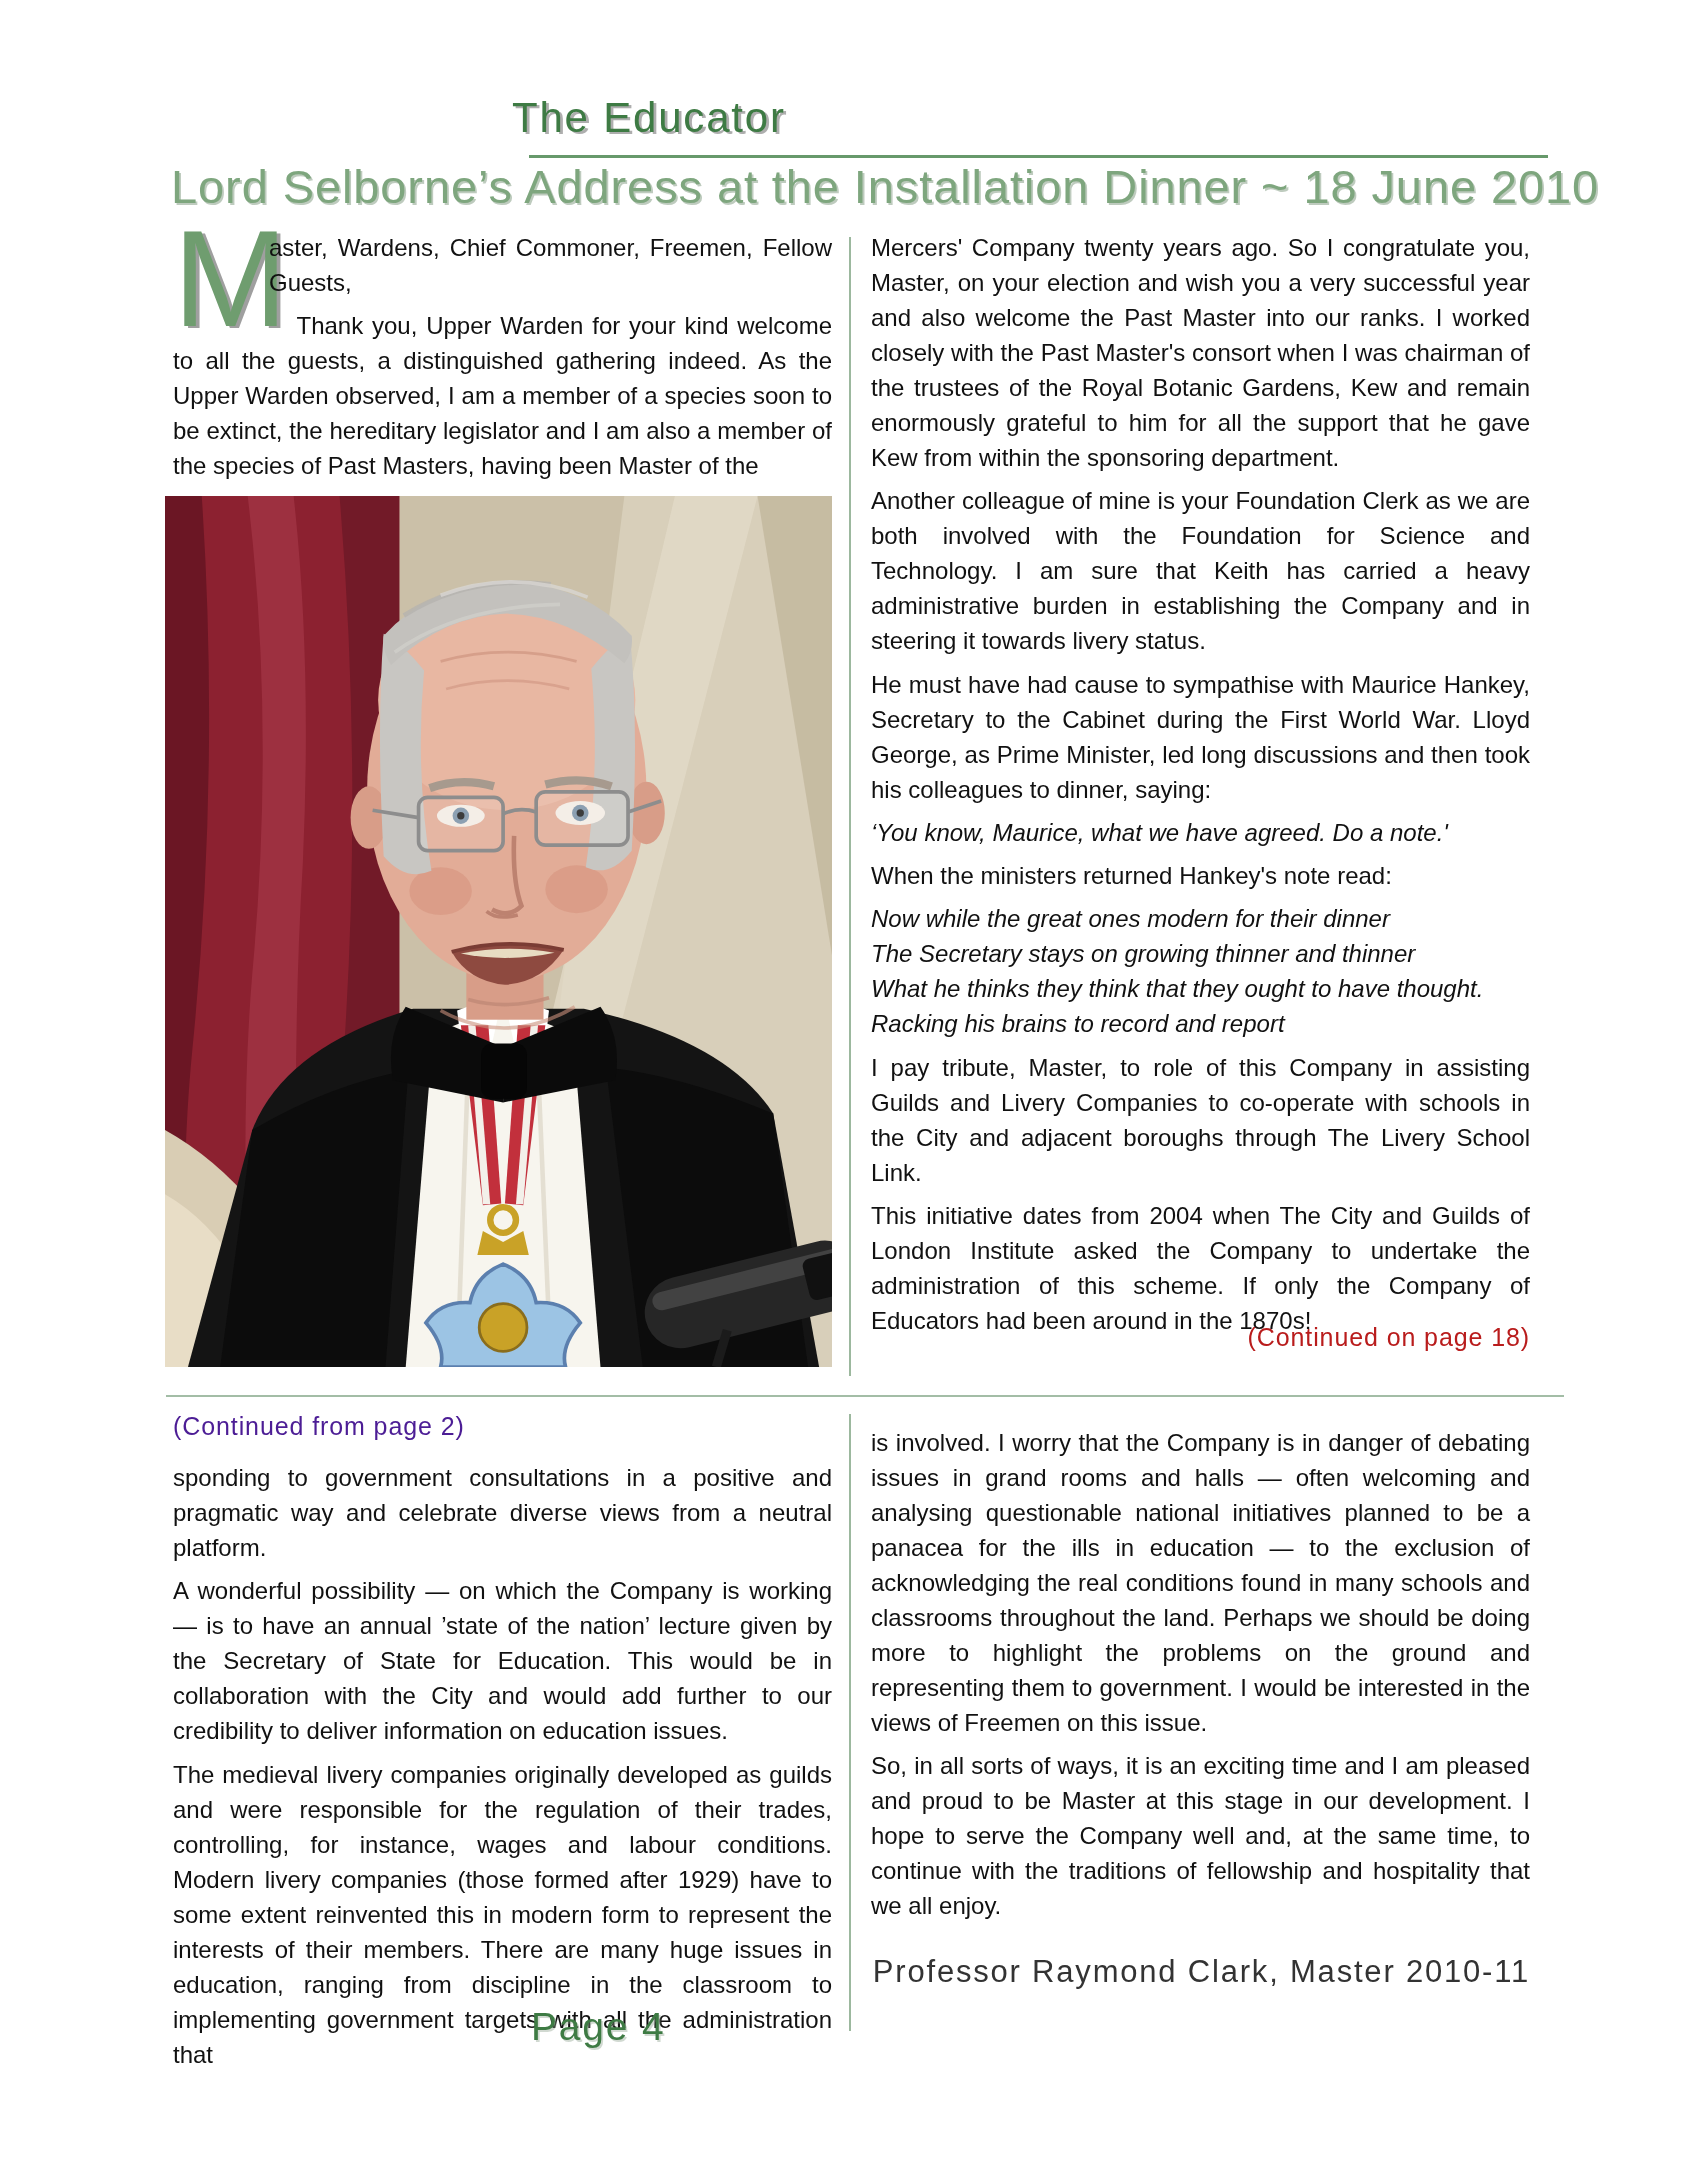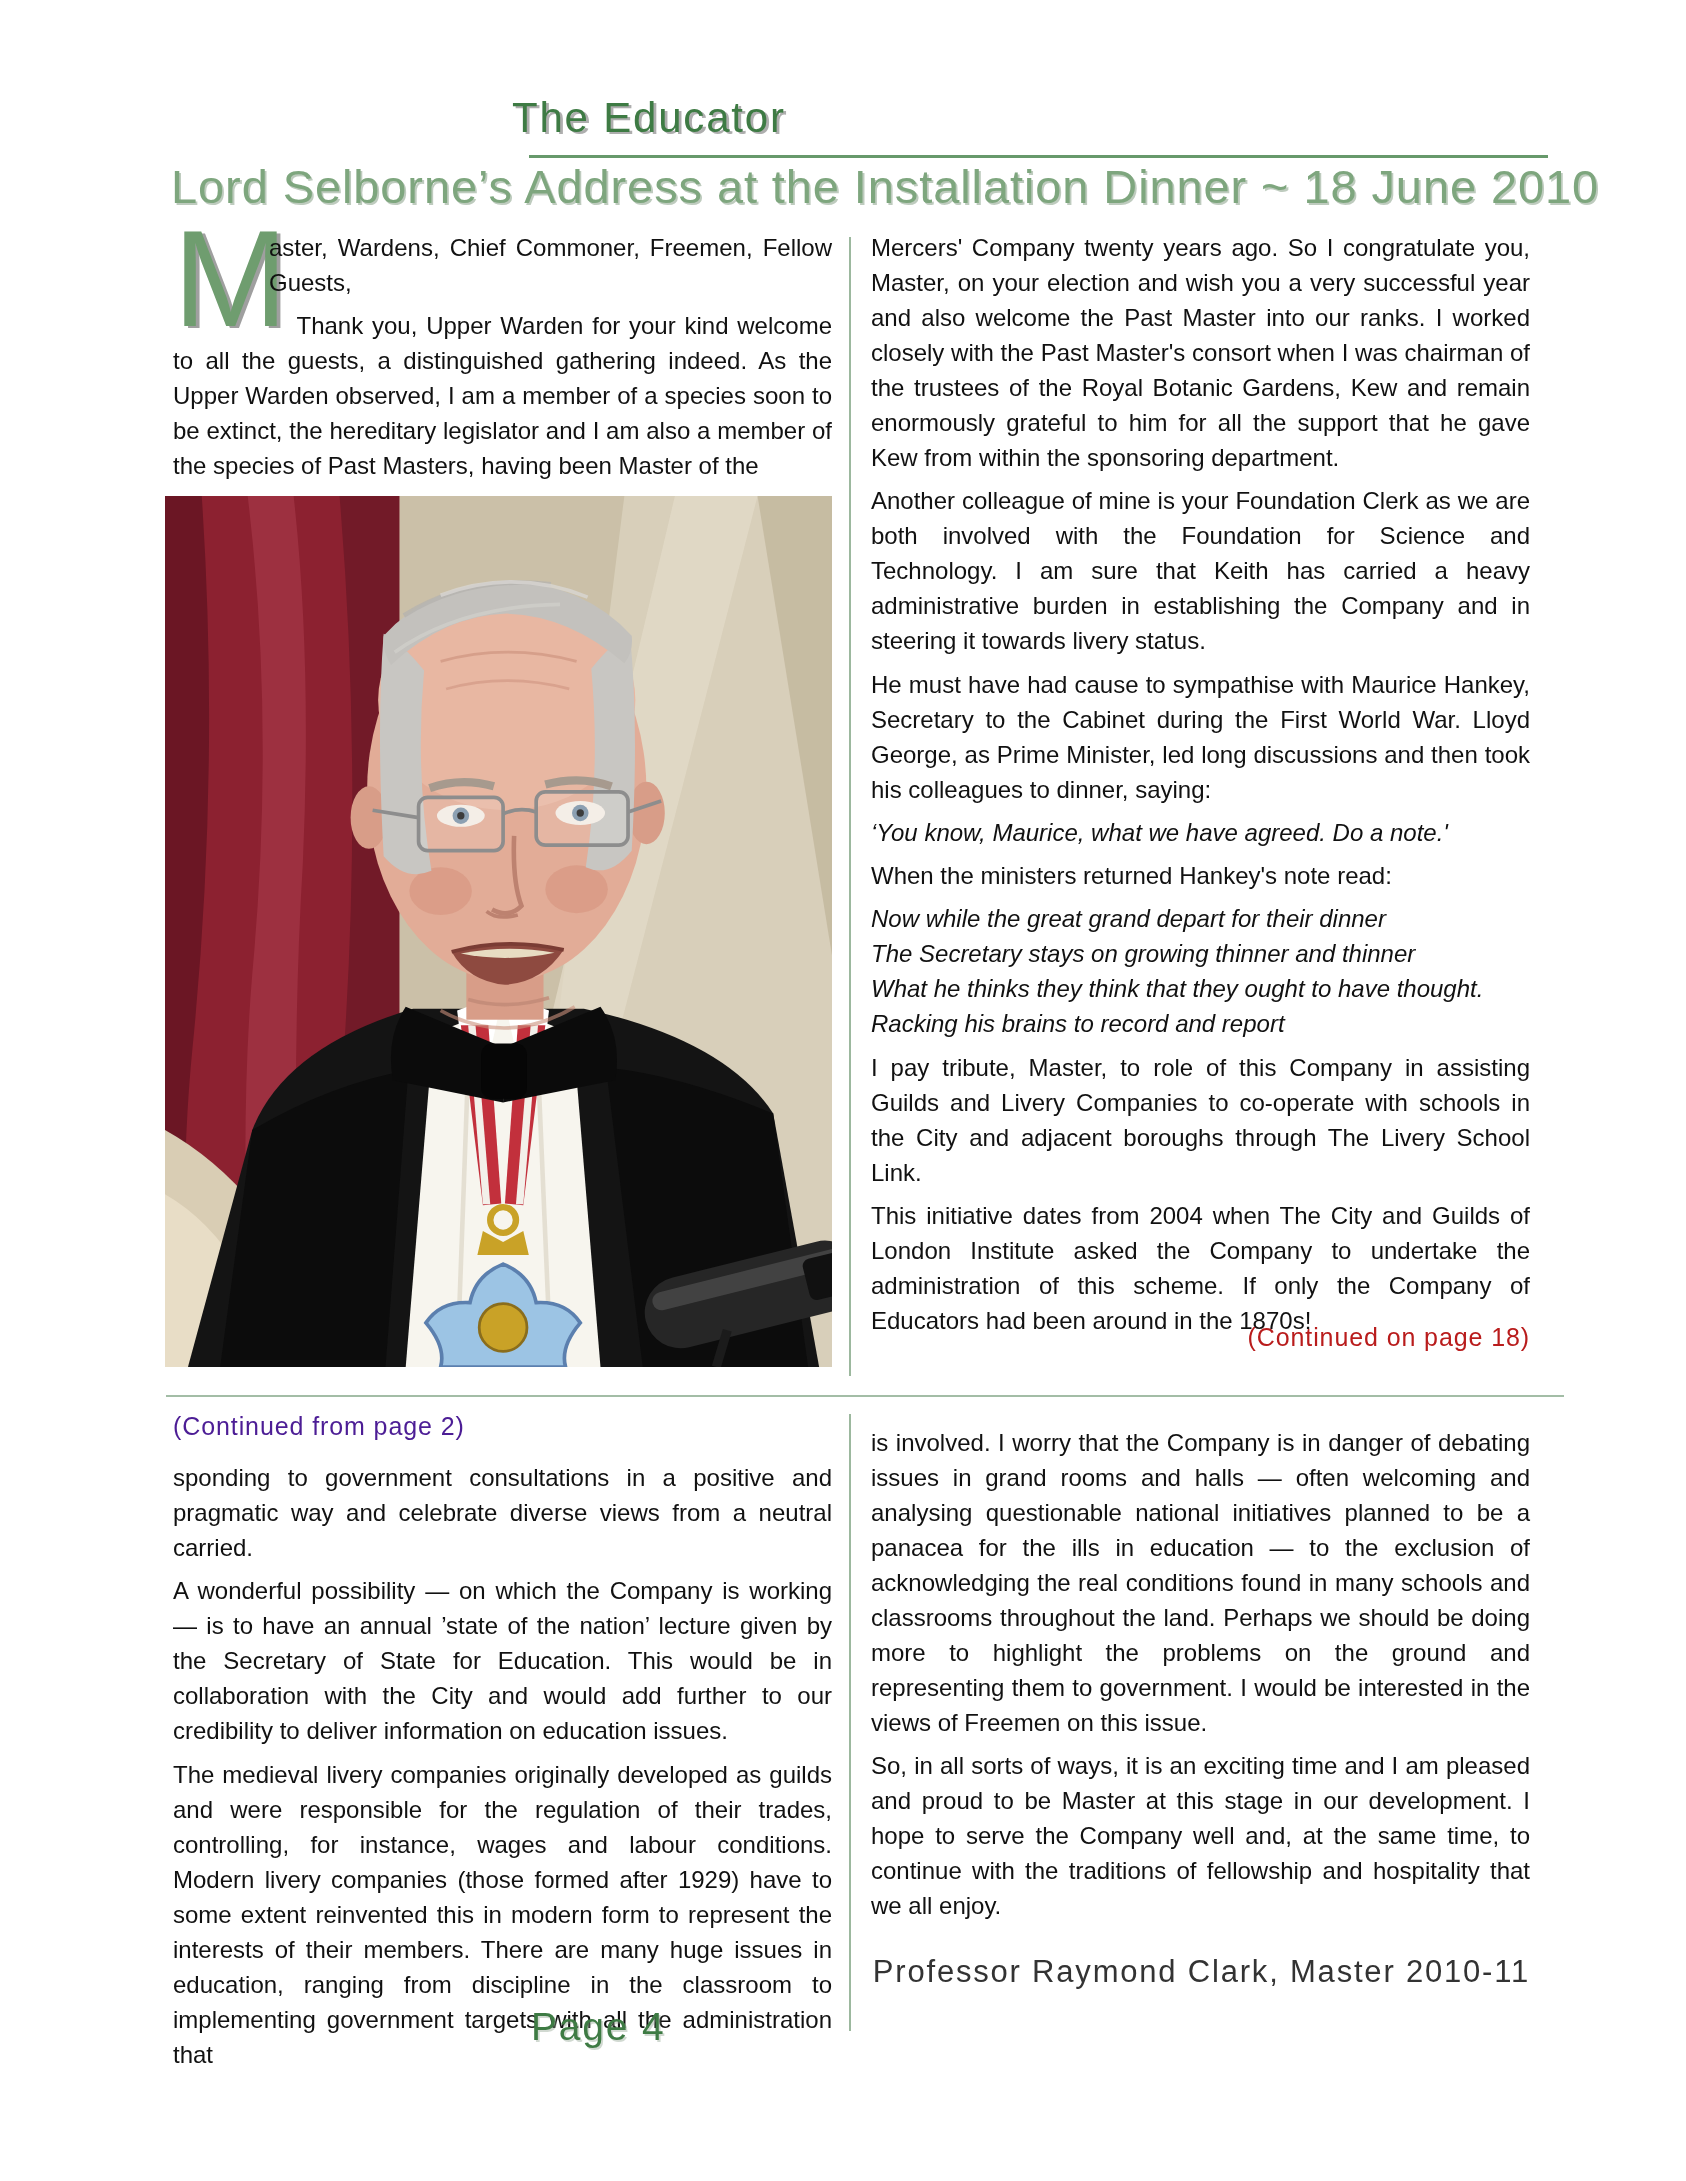--- a/index.html
+++ b/index.html
@@ -210,34 +210,34 @@
 <div class="hrule"></div>
 <div class="vdiv vdiv-bottom"></div>
 
 <div class="col top-right">
   <p>Mercers' Company twenty years ago. So I congratulate you, Master, on your election and wish you a very successful year and also welcome the Past Master into our ranks. I worked closely with the Past Master's consort when I was chairman of the trustees of the Royal Botanic Gardens, Kew and remain enormously grateful to him for all the support that he gave Kew from within the sponsoring department.</p>
   <p>Another colleague of mine is your Foundation Clerk as we are both involved with the Foundation for Science and Technology. I am sure that Keith has carried a heavy administrative burden in establishing the Company and in steering it towards livery status.</p>
   <p>He must have had cause to sympathise with Maurice Hankey, Secretary to the Cabinet during the First World War. Lloyd George, as Prime Minister, led long discussions and then took his colleagues to dinner, saying:</p>
   <p class="italic">‘You know, Maurice, what we have agreed. Do a note.'</p>
   <p>When the ministers returned Hankey's note read:</p>
   <div class="poem">
-    <p>Now while the great grand depart for their dinner</p>
+    <p>Now while the great ones modern for their dinner</p>
     <p>The Secretary stays on growing thinner and thinner</p>
     <p>What he thinks they think that they ought to have thought.</p>
     <p>Racking his brains to record and report</p>
   </div>
   <p>I pay tribute, Master, to role of this Company in assisting Guilds and Livery Companies to co-operate with schools in the City and adjacent boroughs through The Livery School Link.</p>
   <p>This initiative dates from 2004 when The City and Guilds of London Institute asked the Company to undertake the administration of this scheme. If only the Company of Educators had been around in the 1870s!</p>
 </div>
 
 <div class="continued-on">(Continued on page 18)</div>
 <div class="continued-from">(Continued from page 2)</div>
 
 <div class="col bottom-left">
-  <p>sponding to government consultations in a positive and pragmatic way and celebrate diverse views from a neutral carried.</p>
+  <p>sponding to government consultations in a positive and pragmatic way and celebrate diverse views from a neutral platform.</p>
   <p>A wonderful possibility — on which the Company is working — is to have an annual ’state of the nation’ lecture given by the Secretary of State for Education. This would be in collaboration with the City and would add further to our credibility to deliver information on education issues.</p>
   <p>The medieval livery companies originally developed as guilds and were responsible for the regulation of their trades, controlling, for instance, wages and labour conditions. Modern livery companies (those formed after 1929) have to some extent reinvented this in modern form to represent the interests of their members. There are many huge issues in education, ranging from discipline in the classroom to implementing government targets with all the administration that</p>
 </div>
 
 <div class="col bottom-right">
   <p>is involved. I worry that the Company is in danger of debating issues in grand rooms and halls — often welcoming and analysing questionable national initiatives planned to be a panacea for the ills in education — to the exclusion of acknowledging the real conditions found in many schools and classrooms throughout the land. Perhaps we should be doing more to highlight the problems on the ground and representing them to government. I would be interested in the views of Freemen on this issue.</p>
   <p>So, in all sorts of ways, it is an exciting time and I am pleased and proud to be Master at this stage in our development. I hope to serve the Company well and, at the same time, to continue with the traditions of fellowship and hospitality that we all enjoy.</p>
   <div class="signature">Professor Raymond Clark, Master 2010-11</div>
 </div>
 

